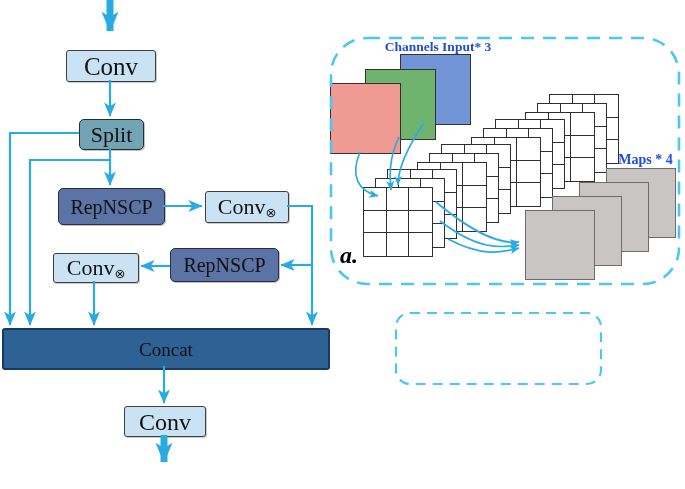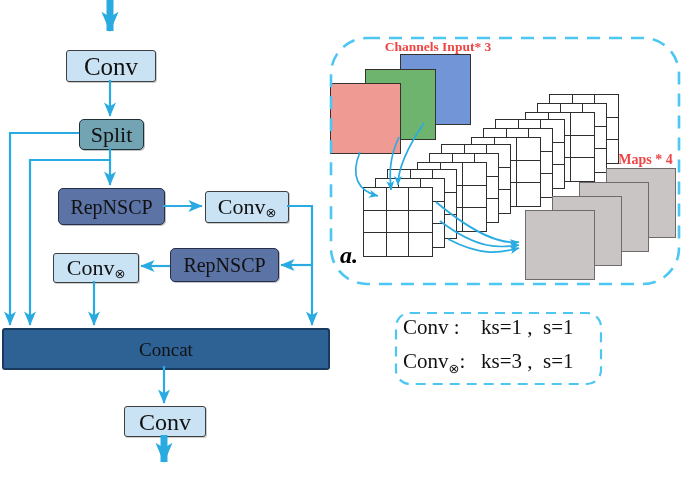--- a/index.html
+++ b/index.html
@@ -21,21 +21,21 @@
   
   .chsq{position:absolute;width:69px;height:69px;border:1.6px solid #35322f;}
   .fgrid{position:absolute;width:70px;height:70px;background:#fff;border:1.6px solid #2f2f2f;
          display:grid;grid-template-columns:repeat(3,1fr);grid-template-rows:repeat(3,1fr);
          box-sizing:border-box;}
   .fcell{border-right:1.3px solid #2f2f2f;border-bottom:1.3px solid #2f2f2f;}
   .fcell:nth-child(3n){border-right:none;}
   .fcell:nth-child(n+7){border-bottom:none;}
   .fmap{position:absolute;width:68px;height:68px;border:1.2px solid #6f6b6a;}
   
-  .blabel{position:absolute;font-weight:bold;font-size:14px;color:#ef4444;
+  .blabel{position:absolute;font-weight:bold;font-size:14px;color:#1d4ed8;
           white-space:nowrap;text-align:center;}
   .atag{position:absolute;font-weight:bold;font-style:italic;font-size:24px;color:#000;}
   
   .legend{position:absolute;left:396px;top:313px;width:205px;height:71px;
           display:flex;flex-direction:column;justify-content:center;
           padding-left:7px;box-sizing:border-box;font-size:21px;}
   .leg-row{display:flex;align-items:baseline;height:34px;}
   .leg-head{width:78px;white-space:pre;}
   .leg-params{white-space:pre;}
 </style>
@@ -217,30 +217,20 @@
         <div class="fcell"></div>
         <div class="fcell"></div>
         <div class="fcell"></div>
       </div>
       <div class="fmap" style="left: 606px; top: 168px; background: rgb(201, 197, 196);"></div>
       <div class="fmap" style="left: 579px; top: 182px; background: rgb(201, 197, 196);"></div>
       <div class="fmap" style="left: 552px; top: 196px; background: rgb(201, 197, 196);"></div>
       <div class="fmap" style="left: 525px; top: 210px; background: rgb(201, 197, 196);"></div>
     </div>
 
-  <div class="legend">
-    <div class="leg-row">
-      <span class="leg-head"><span>Conv</span><span class="subx"></span><span> :</span></span>
-      <span class="leg-params">ks=1 ,  s=1</span>
-    </div>
-    <div class="leg-row">
-      <span class="leg-head"><span>Conv</span><span class="subx">⊗</span><span>:</span></span>
-      <span class="leg-params">ks=3 ,  s=1</span>
-    </div>
-  </div>
 
   <svg class="wires" width="685" height="489" viewBox="0 0 685 489">
     <defs>
       <marker id="mA" viewBox="0 0 10 10" refX="9.5" refY="5" markerWidth="6.5" markerHeight="6.5" orient="auto-start-reverse">
           <path d="M0,0.8 L10,5 L0,9.2 L2.6,5 Z" fill="#29abe2"></path>
         </marker>
       <marker id="mT" viewBox="0 0 10 10" refX="9.5" refY="5" markerWidth="2.9" markerHeight="2.9" orient="auto-start-reverse">
           <path d="M0,0.8 L10,5 L0,9.2 L2.6,5 Z" fill="#29abe2"></path>
         </marker>
       <marker id="mS" viewBox="0 0 10 10" refX="9.5" refY="5" markerWidth="5.5" markerHeight="5.5" orient="auto-start-reverse">

